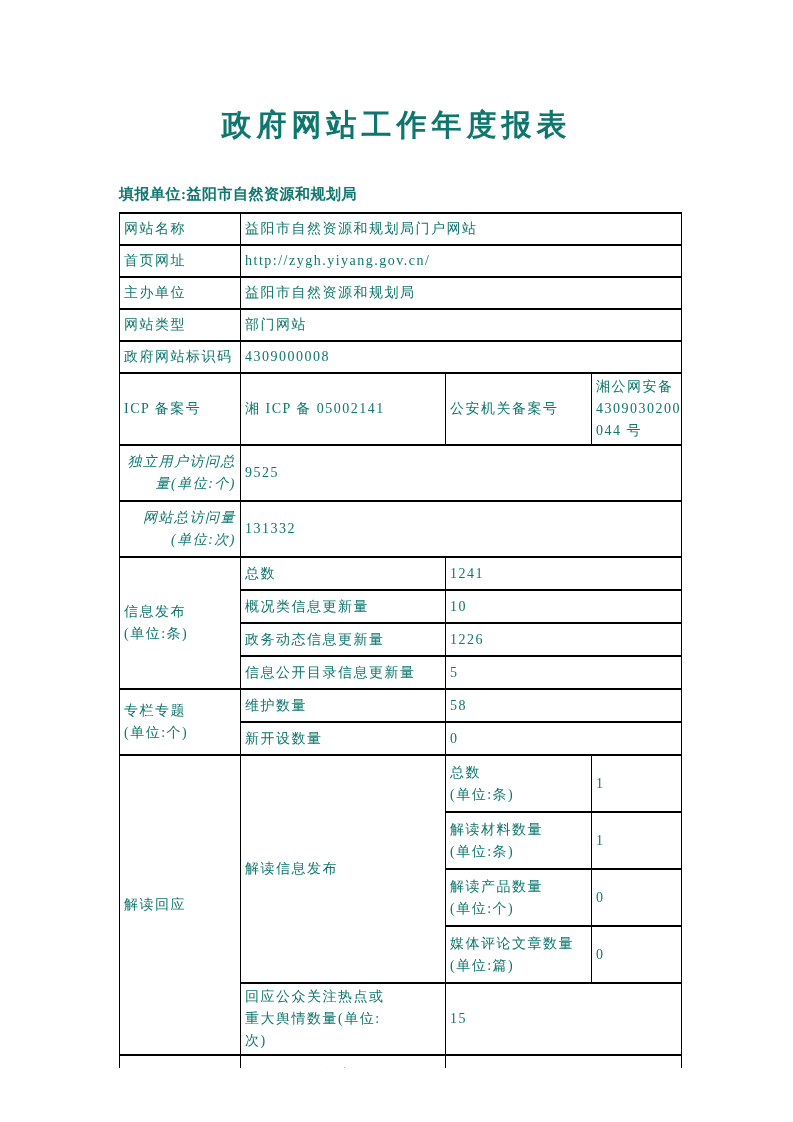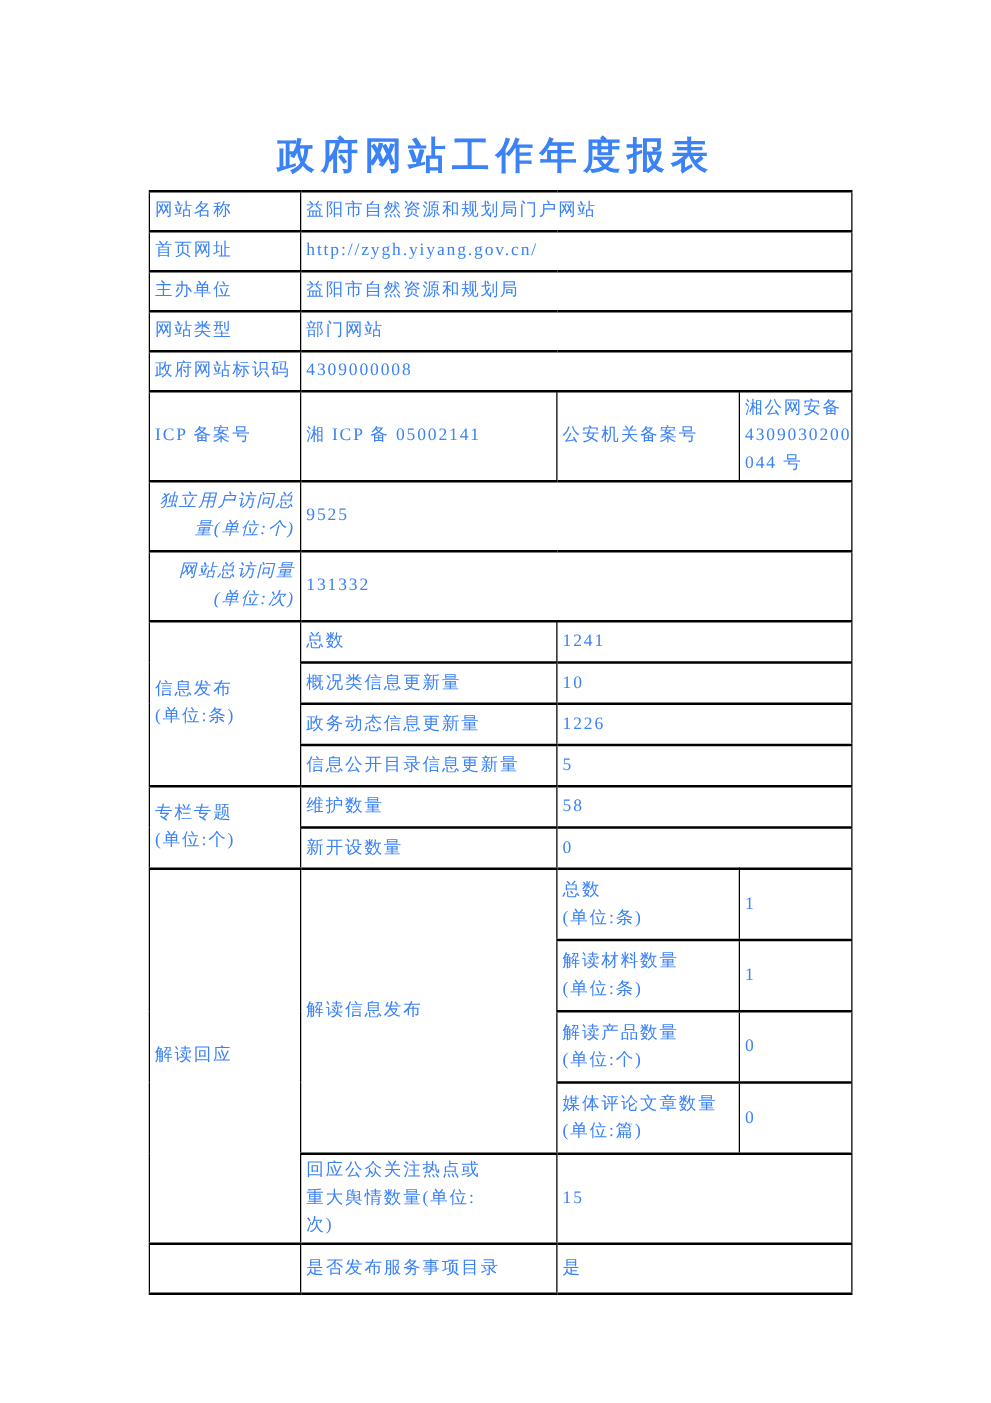--- a/index.html
+++ b/index.html
@@ -5,21 +5,21 @@
   html, body {
     margin: 0;
     padding: 0;
     background: #ffffff;
   }
   .page {
     position: relative;
     width: 793px;
     height: 1068px;
     background: #ffffff;
-    color: #3b82f6;
+    color: #0f766e;
     font-family: "Liberation Serif", "DejaVu Serif", serif;
     overflow: hidden;
   }
   .title {
     padding-top: 106px;
     text-align: center;
     font-family: "Liberation Sans", "DejaVu Sans", sans-serif;
     font-weight: 700;
     font-size: 30px;
     line-height: 38px;
@@ -71,20 +71,21 @@
   tr.h66 td { height: 66px; margin-left: 44px; }
 </style>
 </head>
 <body>
 
 <div class="page">
 
   <div class="title">政府网站工作年度报表</div>
 
 
+  <div class="filing-line">填报单位:益阳市自然资源和规划局</div>
 
   <table class="report">
     <colgroup>
       <col style="width:121px">
       <col style="width:205px">
       <col style="width:146px">
       <col style="width:90px">
     </colgroup>
     <tbody>
       <tr class="h26">

